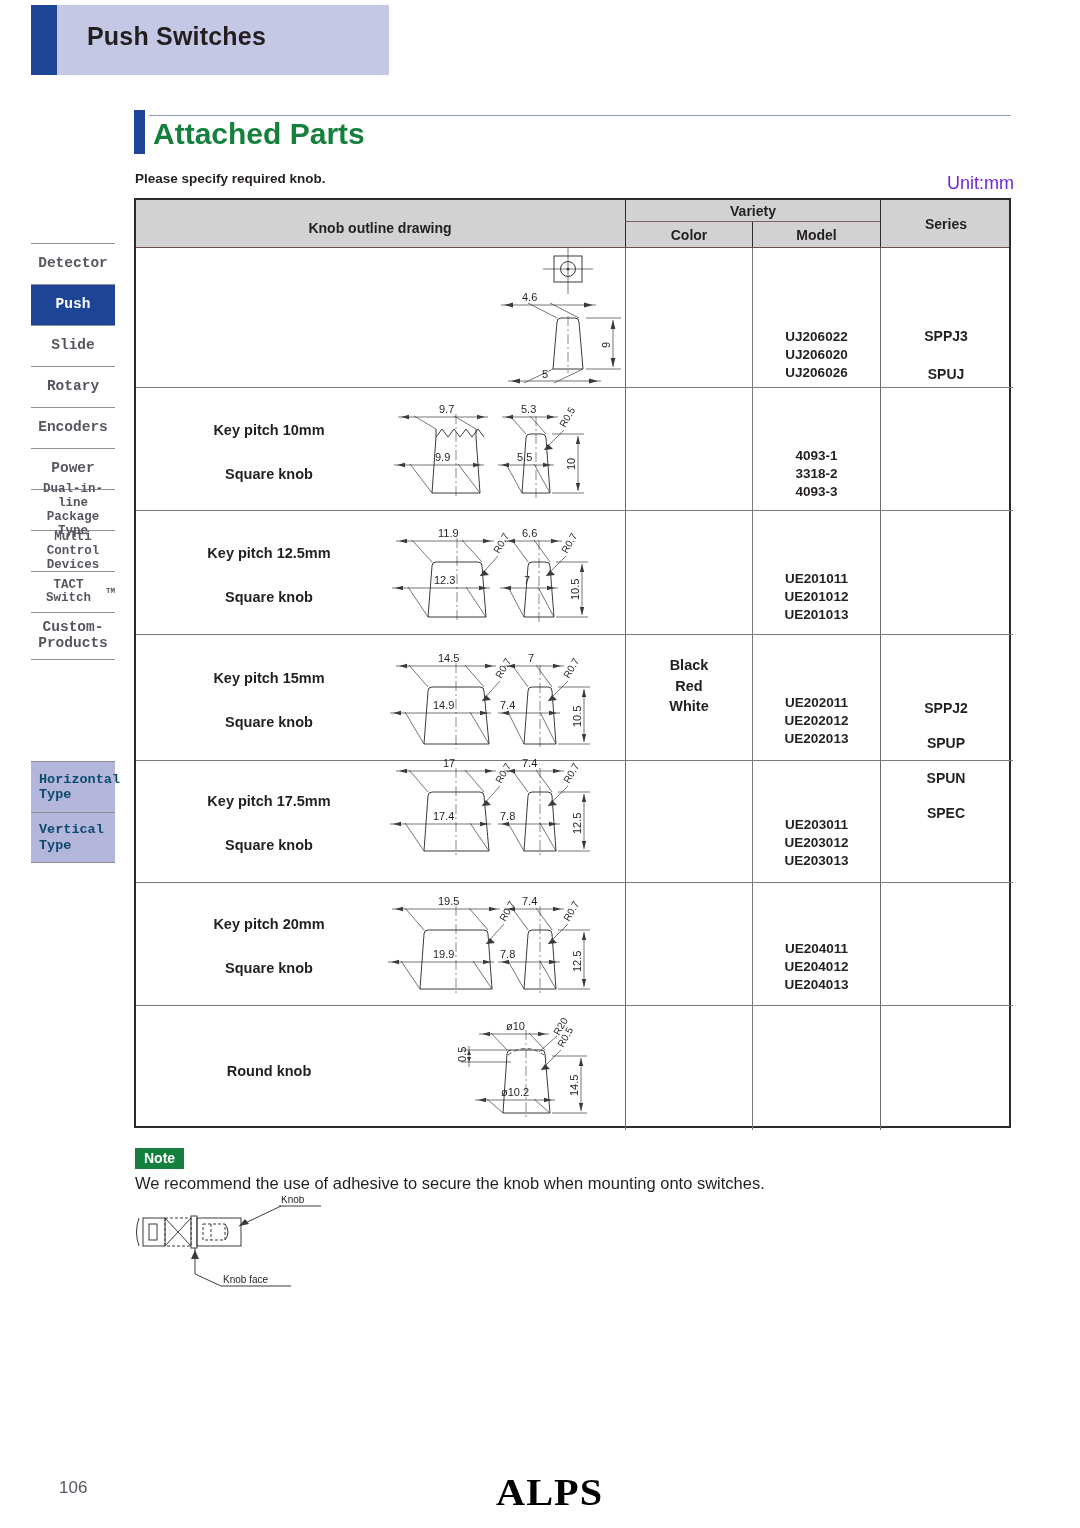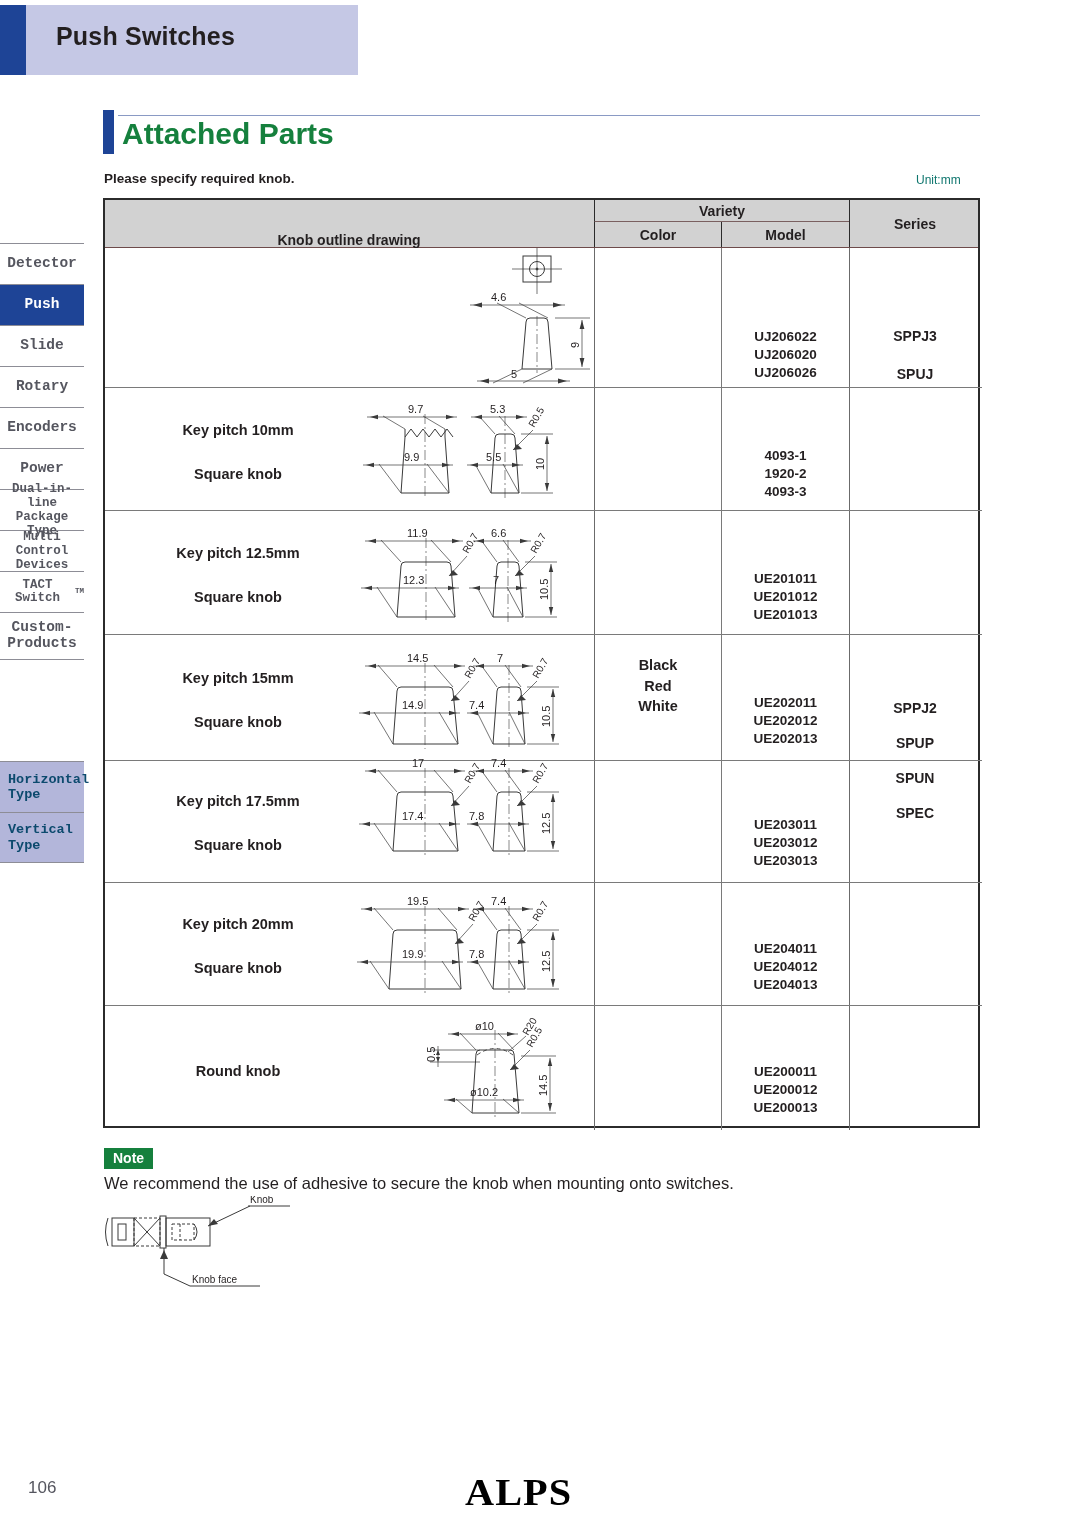--- a/index.html
+++ b/index.html
@@ -2,21 +2,21 @@
 <html><head>
 <meta charset="utf-8">
 <style>
   * { box-sizing: border-box; margin: 0; padding: 0; }
   html, body {
     width: 1080px; height: 1528px;
     background: #ffffff;
     font-family: "Liberation Sans", sans-serif;
     overflow: hidden;
   }
-  .page { position: relative; width: 973px; height: 1528px; }
+  .page { position: relative; width: 973px; height: 1528px; margin-left: 31px; }
 
   
   .banner-accent {
     position: absolute; left: 0; top: 5px; width: 26px; height: 70px;
     background: #1e4496;
   }
   .banner-bg {
     position: absolute; left: 26px; top: 5px; width: 332px; height: 70px;
     background: #c5c8e5;
   }
@@ -62,38 +62,38 @@
   .sec-title {
     position: absolute; left: 122px; top: 117px;
     font-size: 30px; font-weight: bold; color: #15803d;
   }
   .please {
     position: absolute; left: 104px; top: 171px;
     font-size: 13.5px; font-weight: bold; color: #231f20;
   }
   .unit {
     position: absolute; left: 916px; top: 173px;
-    font-size: 12px; color: #0f766e;
+    font-size: 18px; color: #6d28d9;
   }
 
   
   .tbl {
     position: absolute; left: 103px; top: 198px;
     width: 877px; height: 930px;
     border: 2px solid #2b2b2b;
   }
   .thead {
     position: absolute; left: 0; top: 0; width: 100%; height: 48px;
     background: #d2d2d2; border-bottom: 1.5px solid #6e4b4b;
   }
   .th {
     position: absolute; display: flex; align-items: center; justify-content: center;
     font-size: 14px; font-weight: bold; color: #231f20;
   }
-  .th-knob { left: 0; top: 16px; width: 488px; height: 47px; }
+  .th-knob { left: 0; top: 4px; width: 488px; height: 47px; }
   .th-variety { left: 489px; top: 0; width: 255px; height: 22px;
                 border-left: 1.5px solid #2b2b2b; border-bottom: 1px solid #7a6060; }
   .th-color   { left: 489px; top: 22px; width: 127px; height: 25px;
                 border-left: 1.5px solid #2b2b2b; }
   .th-model   { left: 616px; top: 22px; width: 128px; height: 25px;
                 border-left: 1px solid #2b2b2b; }
   .th-series  { left: 744px; top: 0; width: 131px; height: 47px;
                 border-left: 1.5px solid #2b2b2b; }
 
   .vline { position: absolute; top: 48px; width: 0; border-left: 1px solid #7a7a7a; }
@@ -315,21 +315,21 @@
           <text x="59" y="67">9.9</text>
           <text x="145" y="19">5.3</text>
           <text x="141" y="67">5.5</text>
           <text x="189" y="34" transform="rotate(-60 189 34)" font-size="10">R0.5</text>
           <text x="199" y="76" transform="rotate(-90 199 76)">10</text>
         </g>
       </svg>
     </div>
     <div class="mcell" style="top:247px">
       <div>4093-1</div>
-      <div>1920-2</div>
+      <div>3318-2</div>
       <div>4093-3</div>
     </div>
 
     <div class="rlabel" style="top:345px">
       <span>Key pitch 12.5mm</span>
       <span class="l2">Square knob</span>
     </div>
     <div class="dwg" style="left:240px; top:318px;">
       <svg width="245" height="112" viewBox="0 0 245 112">
         <g fill="none" stroke="#3a3a3a" stroke-width="1">
@@ -623,25 +623,20 @@
         <g font-family="Liberation Sans, sans-serif" font-size="11" fill="#231f20">
           <text x="95" y="18">ø10</text>
           <text x="55" y="50" transform="rotate(-90 55 50)">0.5</text>
           <text x="148" y="24" transform="rotate(-60 148 24)" font-size="10">R20</text>
           <text x="152" y="36" transform="rotate(-60 152 36)" font-size="10">R0.5</text>
           <text x="90" y="84">ø10.2</text>
           <text x="167" y="84" transform="rotate(-90 167 84)">14.5</text>
         </g>
       </svg>
     </div>
-    <div class="mcell" style="top:863px">
-      <div>UE200011</div>
-      <div>UE200012</div>
-      <div>UE200013</div>
-    </div>
   </div>
 
   <div class="note-tag">Note</div>
   <div class="note-text">We recommend the use of adhesive to secure the knob when mounting onto switches.</div>
 
   <div class="note-dwg">
     <svg width="260" height="100" viewBox="0 0 260 100">
       <g fill="none" stroke="#3a3a3a" stroke-width="1">
 
         <path d="M8 22 Q3 36 8 50"></path>

